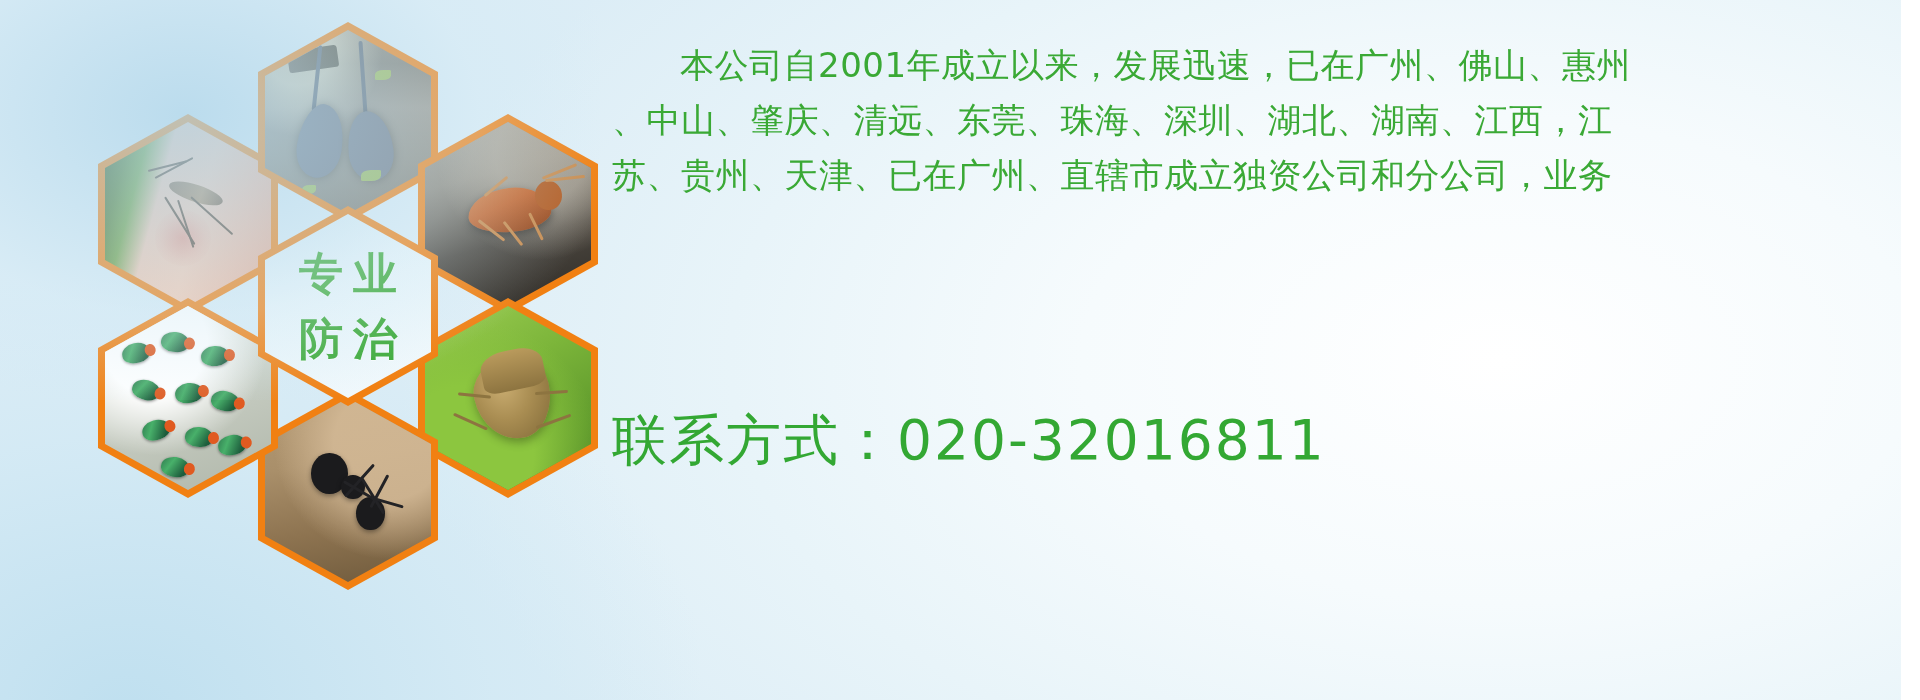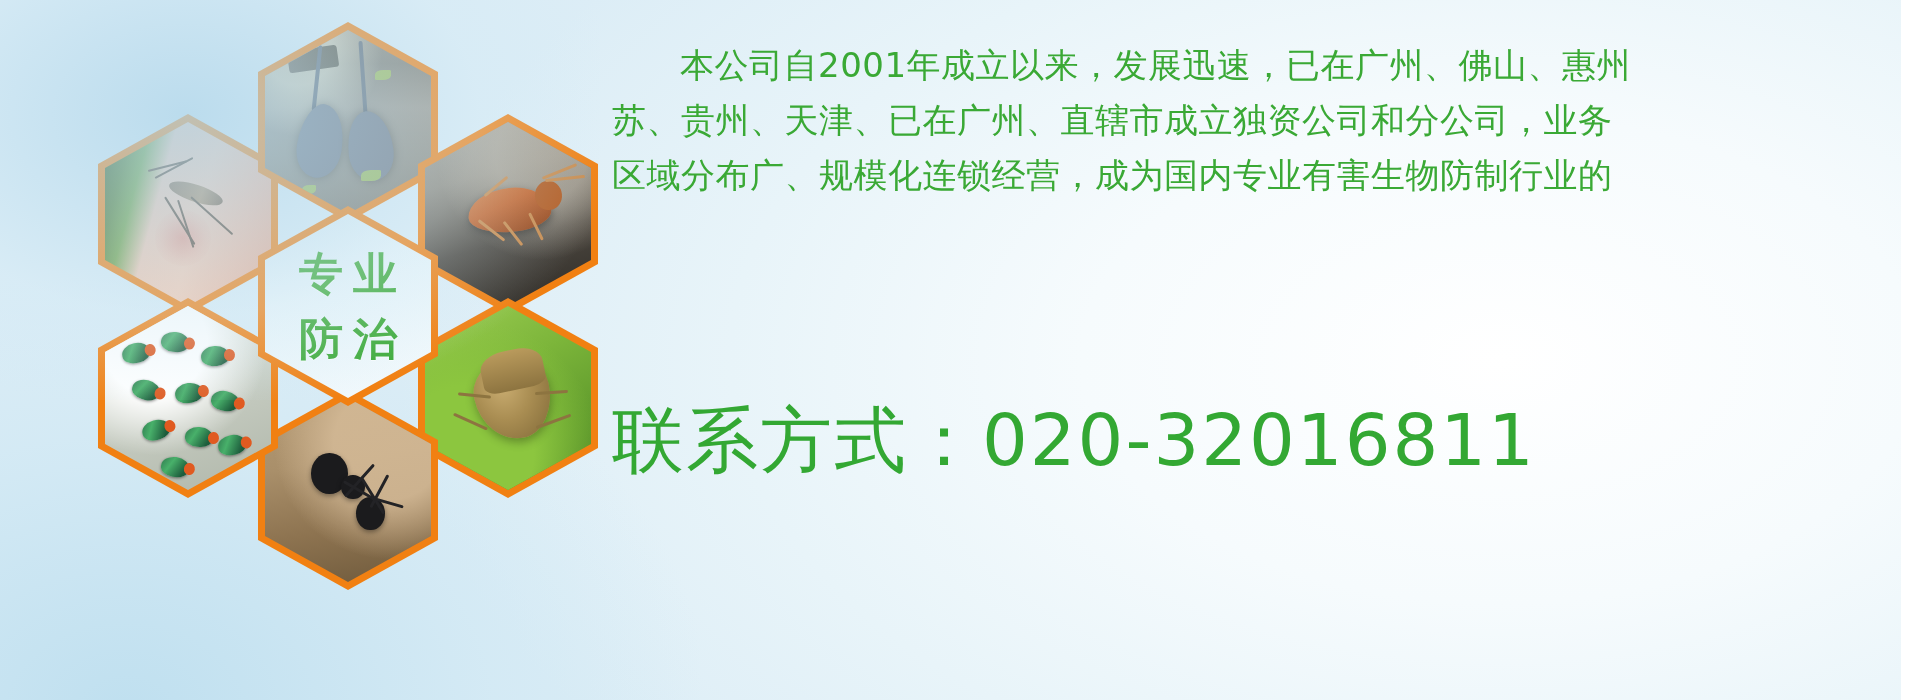--- a/index.html
+++ b/index.html
@@ -152,21 +152,21 @@
     font-family:"DejaVu Sans","Liberation Sans",sans-serif;
     letter-spacing:.5px;
   }
   .paragraph .ln{display:block;white-space:nowrap;}
   .paragraph .ln.first{text-indent:68px;}
 
   .contact{
     position:absolute;left:612px;top:400px;width:1290px;
     color:#33a833;
     font-family:"DejaVu Sans","Liberation Sans",sans-serif;
-    font-size:72px;line-height:80px;letter-spacing:2px;
+    font-size:55px;line-height:80px;letter-spacing:2px;
   }
   .contact .c1{display:block;white-space:nowrap;}
   .contact .c2{display:block;white-space:nowrap;padding-left:290px;}
 </style>
 </head>
 <body>
 
 <div id="stage">
 
   <div class="collage">
@@ -283,21 +283,21 @@
       <div class="inner">
         <span class="center-line l1">专业</span>
         <span class="center-line l2">防治</span>
       </div>
     </div>
 
   </div>
 
   <div class="paragraph">
     <span class="ln first">本公司自2001年成立以来，发展迅速，已在广州、佛山、惠州</span>
+    <span class="ln">、中山、肇庆、清远、东莞、珠海、深圳、湖北、湖南、江西，江</span>
     <span class="ln">苏、贵州、天津、已在广州、直辖市成立独资公司和分公司，业务</span>
-    <span class="ln">区域分布广、规模化连锁经营，成为国内专业有害生物防制行业的</span>
   </div>
 
   <div class="contact">
     <span class="c1"><span>联系方式：</span><span>020-32016811</span></span>
   </div>
 
 </div>
 
 </body></html>

